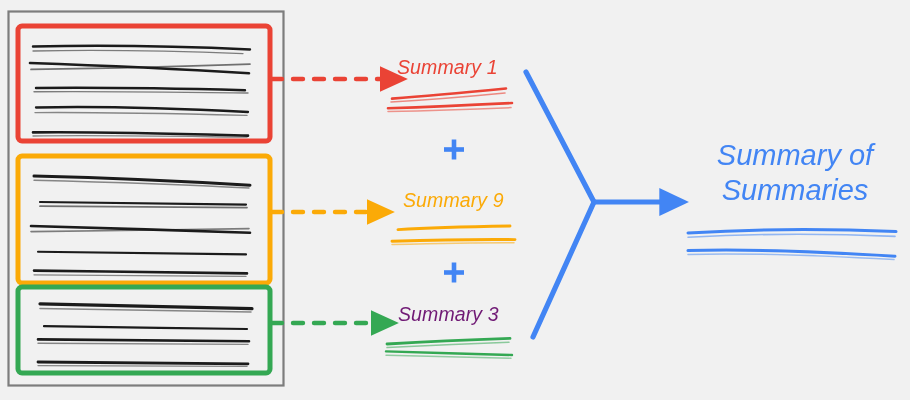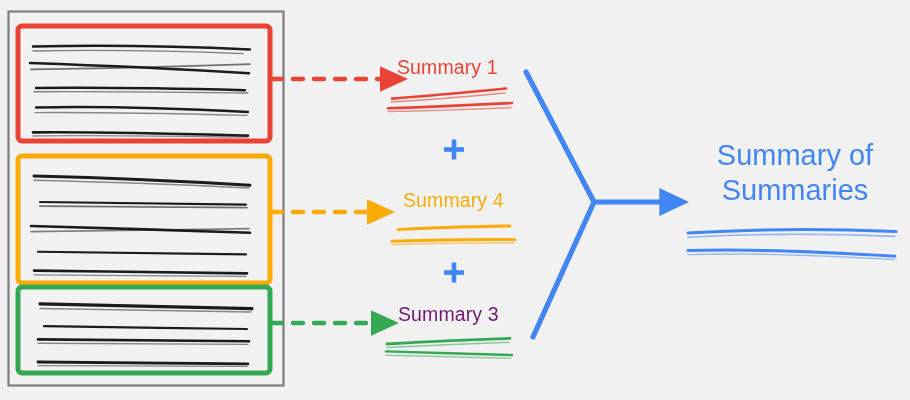--- a/index.html
+++ b/index.html
@@ -2,21 +2,21 @@
 <html><head>
 <meta charset="utf-8">
 <style>
   html,body{margin:0;padding:0;}
   body{
     width:910px;height:400px;
     background:#f1f1f1;
     font-family:"Liberation Sans","DejaVu Sans",sans-serif;
     overflow:hidden;position:relative;
   }
-  #stage{position:absolute;left:0;top:0;width:910px;height:400px;}
+  #stage{position:absolute;left:0;top:0;width:910px;height:400px;font-style:italic;}
   svg#canvas{position:absolute;left:0;top:0;width:910px;height:400px;}
   .lbl{
     position:absolute;
     white-space:nowrap;
     font-weight:400;
     letter-spacing:.1px;
   }
   .sum-label{font-size:19.5px;line-height:19.5px;}
   .big-label{
     font-size:29px;line-height:35px;text-align:center;
@@ -132,21 +132,21 @@
       <line x1="454" y1="139.5" x2="454" y2="159.5"></line>
     </g>
     <g stroke="#4285f4" stroke-width="4.6" stroke-linecap="butt">
       <line x1="444" y1="272.5" x2="464" y2="272.5"></line>
       <line x1="454" y1="262.5" x2="454" y2="282.5"></line>
     </g>
   </svg>
 
   <div class="lbl sum-label" style="left:397px;top:58px;color:#ea4335;">Summary 1</div>
 
-  <div class="lbl sum-label" style="left:403px;top:191px;color:#fbaa07;">Summary 4</div>
+  <div class="lbl sum-label" style="left:403px;top:191px;color:#fbaa07;">Summary 9</div>
 
   <div class="lbl sum-label" style="left:398px;top:305px;color:#701a75;">Summary 3</div>
 
   <div class="big-label" style="position:absolute;left:665px;top:138px;color:#4285f4;">Summary of</div>
 
   <div class="big-label" style="position:absolute;left:665px;top:173px;color:#4285f4;">Summaries</div>
 
 </div>
 
 </body></html>

